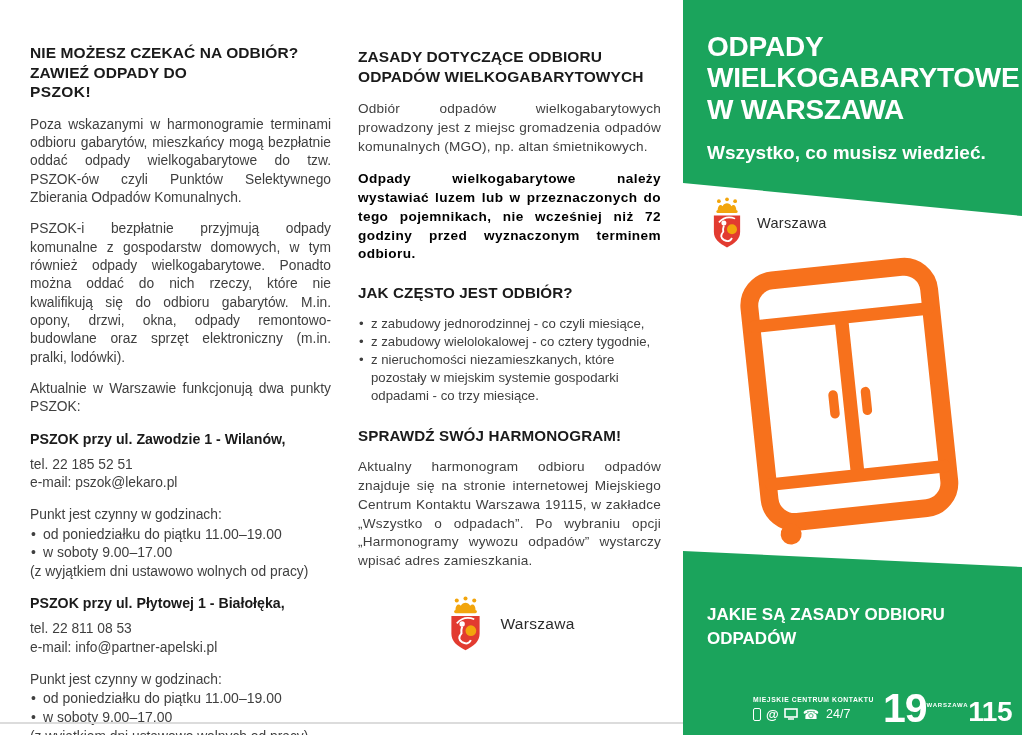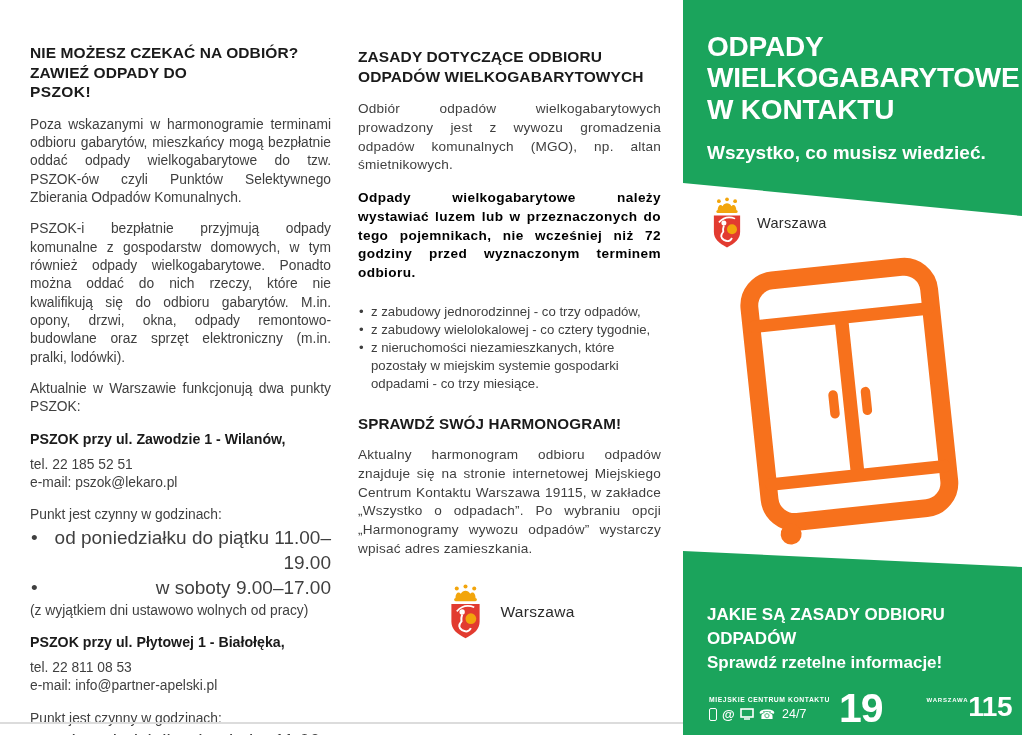--- a/index.html
+++ b/index.html
@@ -24,21 +24,21 @@
   .col-heading span{display:block;}
   .col-heading .xbold{display:inline;font-weight:700;letter-spacing:.4px;}
   .body-p{font-size:13.8px;line-height:1.33;text-align:justify;margin-bottom:13px;}
   .mid-p{font-size:13.6px;line-height:1.38;letter-spacing:.2px;margin-bottom:14px;text-align:justify;}
   .mid-p.bold{font-weight:700;color:#000000;letter-spacing:.4px;margin-bottom:20px;}
   .sub-heading{font-size:15.2px;font-weight:700;color:var(--heading_text,#1A1A1A);margin-bottom:14px;letter-spacing:.1px;}
   .contact-name{font-size:14.2px;font-weight:700;color:var(--heading_text,#1A1A1A);margin:14px 0 9px;}
   .contact-line{font-size:13.8px;line-height:1.33;display:block;}
   .hours{margin-top:14px;margin-bottom:0;}
   ul.dotlist{list-style:none;}
-  ul.dotlist li{position:relative;padding-left:13px;font-size:19px;line-height:1.33;text-align:right;}
+  ul.dotlist li{position:relative;padding-left:13px;font-size:14px;line-height:1.33;}
   ul.dotlist li::before{content:"•";position:absolute;left:1px;top:0;}
   ul.mid-bullets{list-style:none;margin-bottom:22px;}
   ul.mid-bullets li{position:relative;padding-left:13px;font-size:13.2px;line-height:1.37;}
   ul.mid-bullets li::before{content:"•";position:absolute;left:1px;top:0;}
   .note-line{font-size:13.8px;line-height:1.33;}
   
   .mid-logo{margin-top:24px;display:flex;justify-content:center;align-items:center;gap:13px;}
   .logo-label{font-size:15.5px;color:#2B2B2B;letter-spacing:.3px;}
   
   .panel{position:absolute;left:683px;top:0;width:339px;height:531px;background:#fff;}
@@ -60,21 +60,21 @@
   .footer-text{position:absolute;left:24px;top:52px;font-size:17px;font-weight:700;line-height:1.4;}
   .footer-text span{display:block;}
   .contact-cluster{position:absolute;right:10px;bottom:12px;display:flex;align-items:flex-end;gap:9px;}
   .mck{display:flex;flex-direction:column;align-items:flex-start;padding-bottom:2px;}
   .mck-label{font-size:6.8px;font-weight:700;letter-spacing:.55px;}
   .mck-icons{display:flex;align-items:center;gap:5px;margin-top:4px;}
   .icon-mobile{display:inline-block;width:8px;height:13px;border:1.6px solid #fff;border-radius:2px;}
   .icon-at{font-size:13px;font-weight:700;line-height:1;}
   .icon-phone{font-family:"DejaVu Sans",sans-serif;font-size:13px;line-height:1;}
   .avail{font-size:12.5px;font-weight:400;margin-left:2px;}
-  .bignum{display:flex;align-items:center;gap:44px;}
+  .bignum{display:flex;align-items:flex-end;}
   .num19{font-size:41px;font-weight:700;line-height:.74;letter-spacing:-1px;}
   .num115wrap{display:flex;flex-direction:row;align-items:flex-start;}
   .numcity{font-size:6px;font-weight:700;letter-spacing:.8px;margin-bottom:2px;}
   .num115{font-size:28px;font-weight:700;line-height:.74;letter-spacing:-.5px;}
   .page-edge-line{position:absolute;left:0;top:722px;width:683px;height:2px;background:#DCDCDC;}
   .hidden-defs{position:absolute;width:0;height:0;overflow:hidden;}
 </style>
 </head>
 <body>
 
@@ -133,25 +133,26 @@
         <span class="note-line">(z wyjątkiem dni ustawowo wolnych od pracy)</span>
       </div>
     </div>
   </div>
 
   <div class="col col-mid">
     <h2 class="col-heading">
       <span>ZASADY DOTYCZĄCE ODBIORU</span>
       <span>ODPADÓW WIELKOGABARYTOWYCH</span>
     </h2>
-    <p class="mid-p">Odbiór odpadów wielkogabarytowych prowadzony jest z wywozu gromadzenia odpadów komunalnych (MGO), np. altan śmietnikowych.</p>
+    <p class="mid-p">Odbiór odpadów wielkogabarytowych prowadzony jest z miejsc gromadzenia odpadów komunalnych (MGO), np. altan śmietnikowych.</p>
     <p class="mid-p bold">Odpady wielkogabarytowe należy wystawiać luzem lub w przeznaczonych do tego pojemnikach, nie wcześniej niż 72 godziny przed wyznaczonym terminem odbioru.</p>
 
+    <h3 class="sub-heading">JAK CZĘSTO JEST ODBIÓR?</h3>
     <ul class="mid-bullets">
-      <li>z zabudowy jednorodzinnej - co trzy odpadów,</li>
+      <li>z zabudowy jednorodzinnej - co czyli miesiące,</li>
       <li>z zabudowy wielolokalowej - co cztery tygodnie,</li>
       <li>z nieruchomości niezamieszkanych, które pozostały w miejskim systemie gospodarki odpadami - co trzy miesiące.</li>
     </ul>
 
     <h3 class="sub-heading">SPRAWDŹ SWÓJ HARMONOGRAM!</h3>
     <p class="mid-p">Aktualny harmonogram odbioru odpadów znajduje się na stronie internetowej Miejskiego Centrum Kontaktu Warszawa 19115, w zakładce „Wszystko o odpadach”. Po wybraniu opcji „Harmonogramy wywozu odpadów” wystarczy wpisać adres zamieszkania.</p>
 
     <div class="mid-logo">
       <svg width="43" height="58" viewBox="0 0 64 86">
           <use href="#crest-g"></use>
@@ -159,21 +160,21 @@
       <span class="logo-label">Warszawa</span>
     </div>
   </div>
 
   <div class="panel">
 
     <div class="panel-header">
       <h1 class="panel-title">
         <span>ODPADY</span>
         <span>WIELKOGABARYTOWE</span>
-        <span>W KONTAKTU</span>
+        <span>W WARSZAWA</span>
       </h1>
       <div class="panel-subtitle">Wszystko, co musisz wiedzieć.</div>
     </div>
 
     <div class="panel-logo">
       <svg width="40" height="54" viewBox="0 0 64 86">
           <use href="#crest-g"></use>
         </svg>
       <span class="logo-label">Warszawa</span>
     </div>
@@ -186,21 +187,20 @@
         <line x1="13" y1="203" x2="179" y2="203" stroke-width="12"></line>
       </g>
       <rect x="76" y="120" width="9" height="27" rx="4.5" fill="#F7711C"></rect>
       <rect x="107" y="120" width="9" height="27" rx="4.5" fill="#F7711C"></rect>
       <circle cx="27" cy="252" r="10" fill="#F7711C"></circle>
     </svg>
 
     <div class="panel-footer">
       <div class="footer-text">
         <span>JAKIE SĄ ZASADY ODBIORU ODPADÓW</span>
-        <span>Sprawdź rzetelne informacje!</span>
       </div>
 
       <div class="contact-cluster">
         <div class="mck">
           <span class="mck-label">MIEJSKIE CENTRUM KONTAKTU</span>
           <span class="mck-icons">
             <span class="icon-mobile"></span>
             <span class="icon-at">@</span>
             <svg width="14" height="12">
               <rect x="1" y="1" width="12" height="8" fill="none" stroke="#fff" stroke-width="1.6"></rect>

